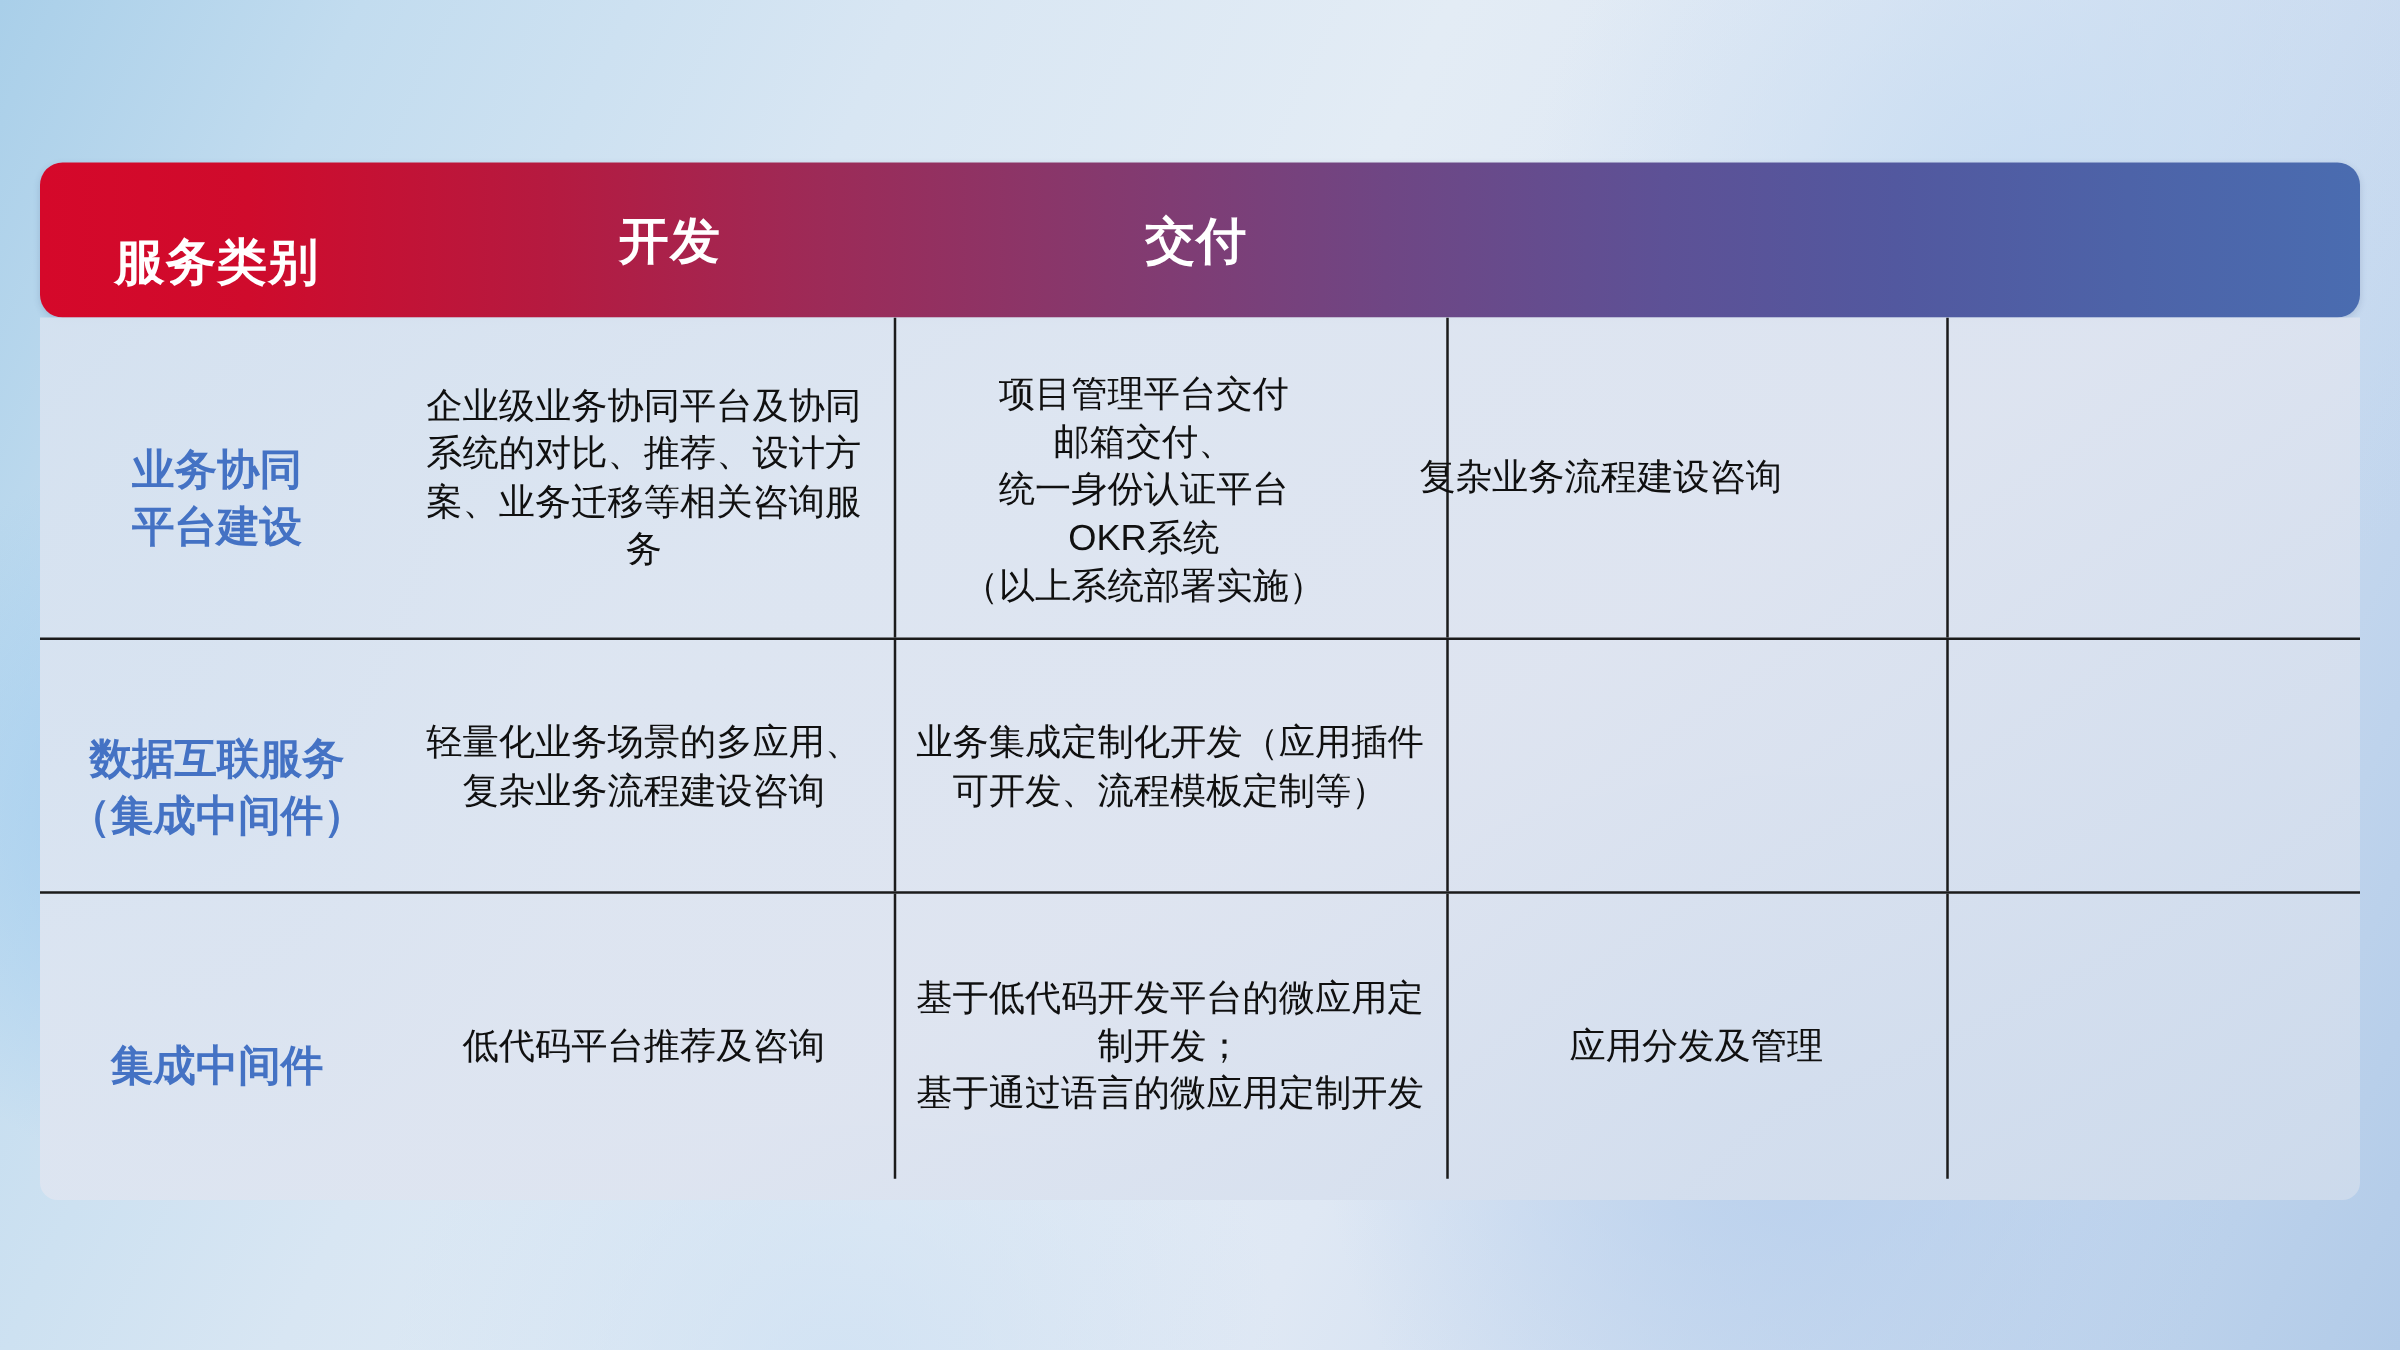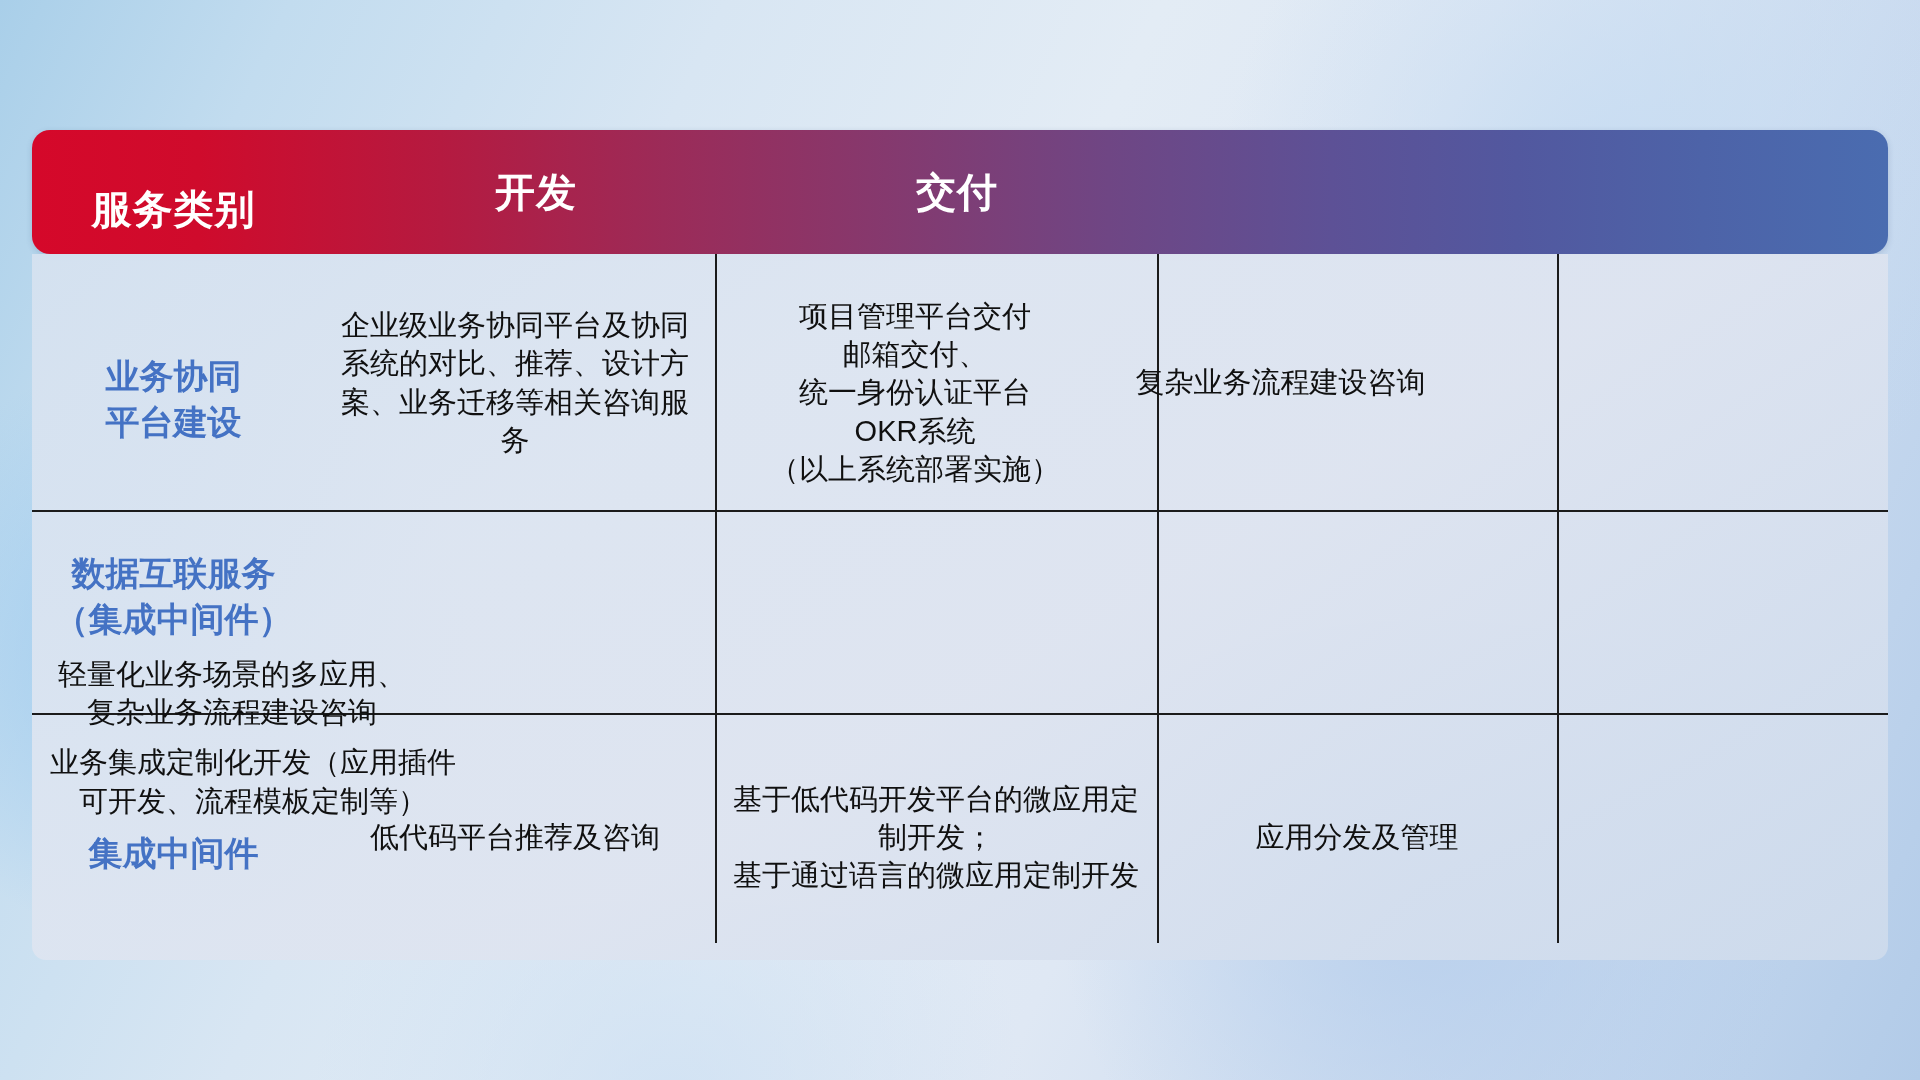--- a/index.html
+++ b/index.html
@@ -117,21 +117,21 @@
   }
 
   .trow {
     position: absolute;
     left: 0;
     width: 1856px;
     display: flex;
     align-items: stretch;
   }
   #row-0 { top: 0;   height: 257px; }
-  #row-1 { top: 257px; height: 205px; flex-direction: column; }
+  #row-1 { top: 257px; height: 205px; }
   #row-2 { top: 460px; height: 246px; }
 
   .row-sep {
     position: absolute;
     left: 0;
     width: 1856px;
     height: 2px;
     background: #1b1b1b;
   }
   #sep-0 { top: 256px; }

